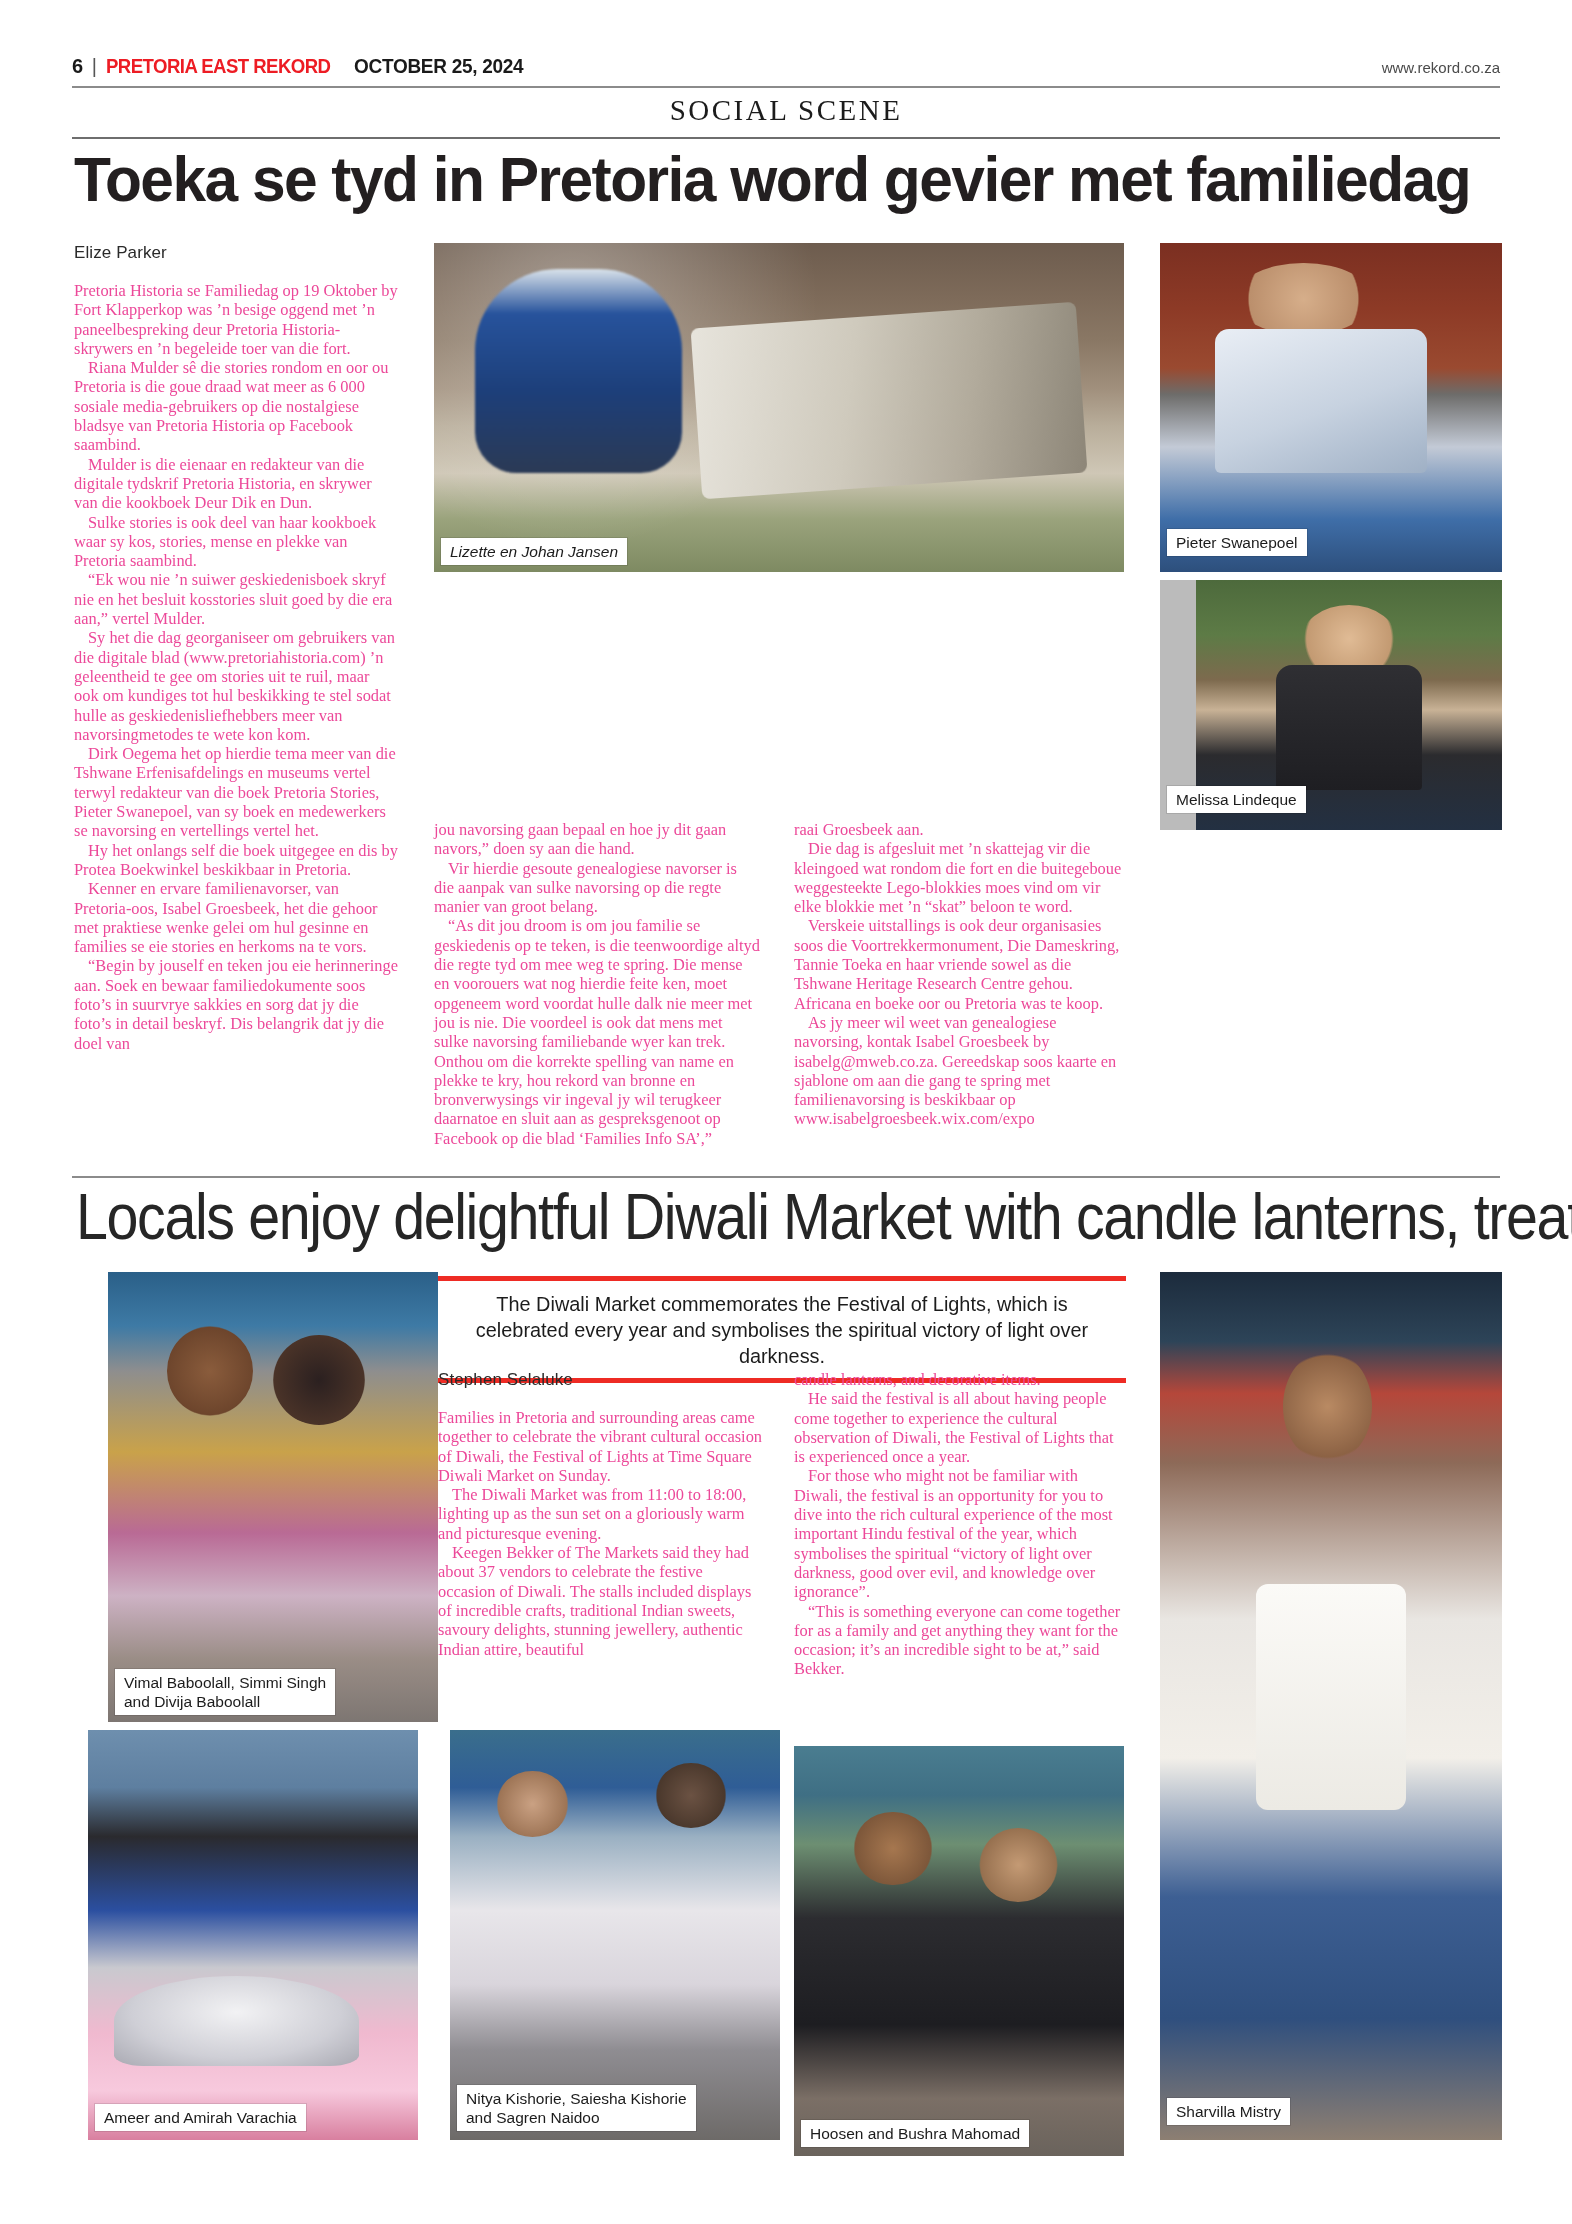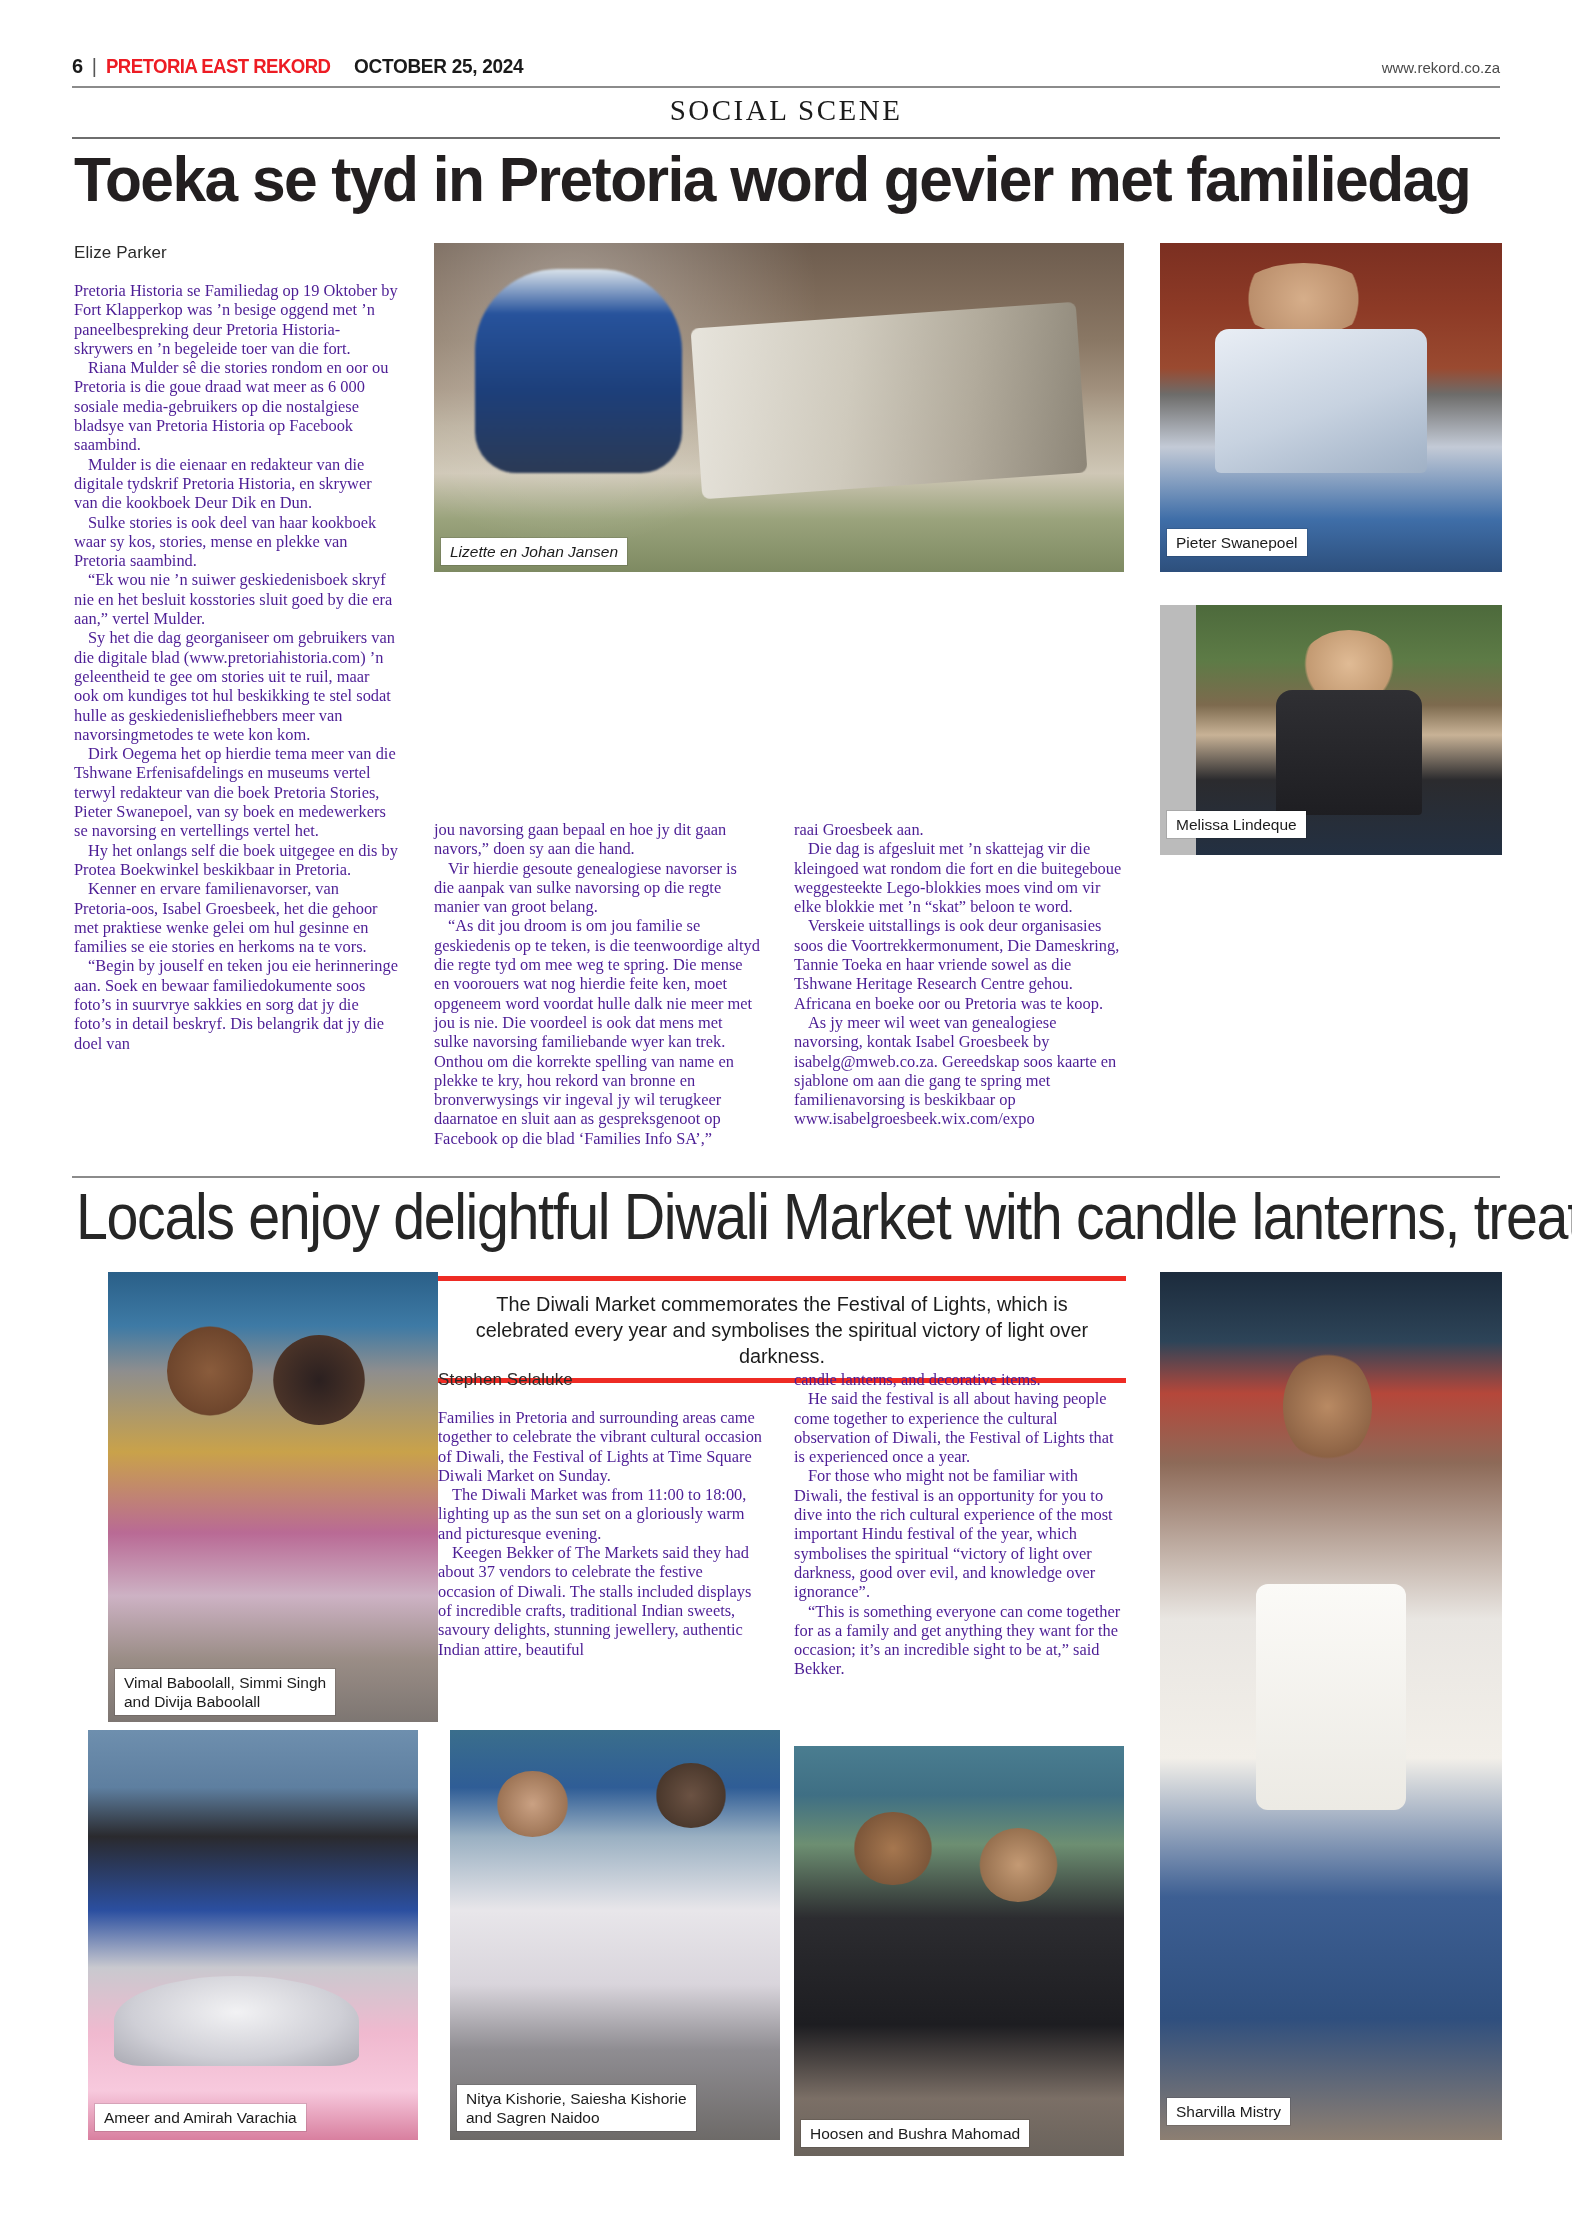--- a/index.html
+++ b/index.html
@@ -78,21 +78,21 @@
     font-family: "Liberation Sans", sans-serif;
     font-size: 17px;
     color: #2a2a2a;
     margin-bottom: 18px;
     letter-spacing: 0.1px;
   }
   .bodytext {
     font-family: "Liberation Serif", serif;
     font-size: 16.4px;
     line-height: 19.3px;
-    color: #4c1d95;
+    color: #ec4899;
     text-align: left;
   }
   .bodytext p { text-indent: 14px; }
   .bodytext p.first { text-indent: 0; }
 
   .a1-col1 {
     position: absolute; left: 74px; top: 243px;
     width: 324px;
   }
   .a1-col2 {
@@ -116,21 +116,21 @@
     color: #1c1c1c;
     padding: 4px 9px 4px 9px;
     box-shadow: 0 0 0 1px rgba(0,0,0,0.10);
     white-space: pre-line;
   }
 
   .p1 { left: 434px; top: 243px; width: 690px; height: 329px; }
   .p1 .caption { bottom: 7px; font-style: italic; }
   .p2 { left: 1160px; top: 243px; width: 342px; height: 329px; }
   .p2 .caption { bottom: 16px; }
-  .p3 { left: 1160px; top: 605px; width: 342px; height: 250px; padding-left: 36px; }
+  .p3 { left: 1160px; top: 580px; width: 342px; height: 250px; padding-left: 36px; }
   .p3 .caption { bottom: 17px; }
 
   
   .img-cannon {
     width:100%; height:100%;
     background:
       radial-gradient(circle at 20% 18%, rgba(255,255,255,.35), transparent 40%),
       linear-gradient(to bottom, #6d5c4e 0%, #7d6a59 16%, #8a7865 30%, #a08f7c 44%, #b9ae9b 56%, #cfc7b6 70%, #9aa37c 84%, #7e8a62 100%),
       #8a7865;
     position: relative;

